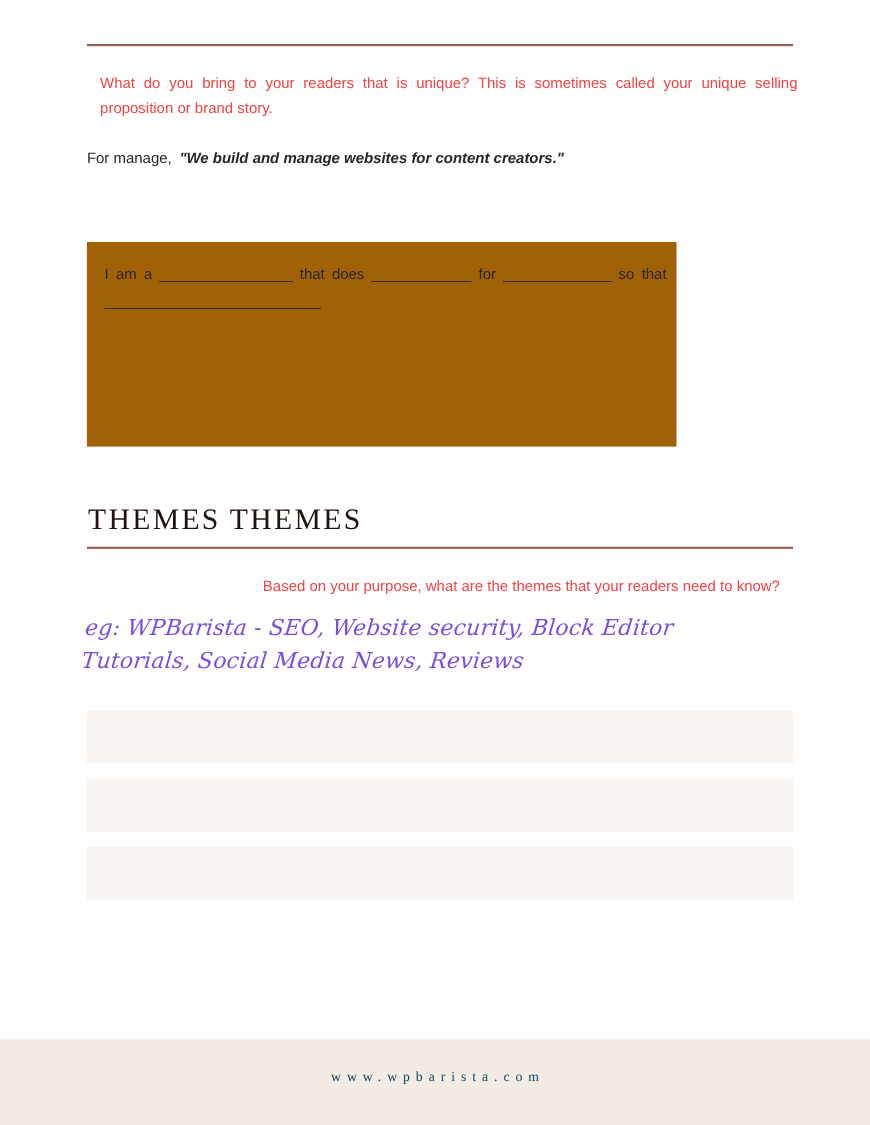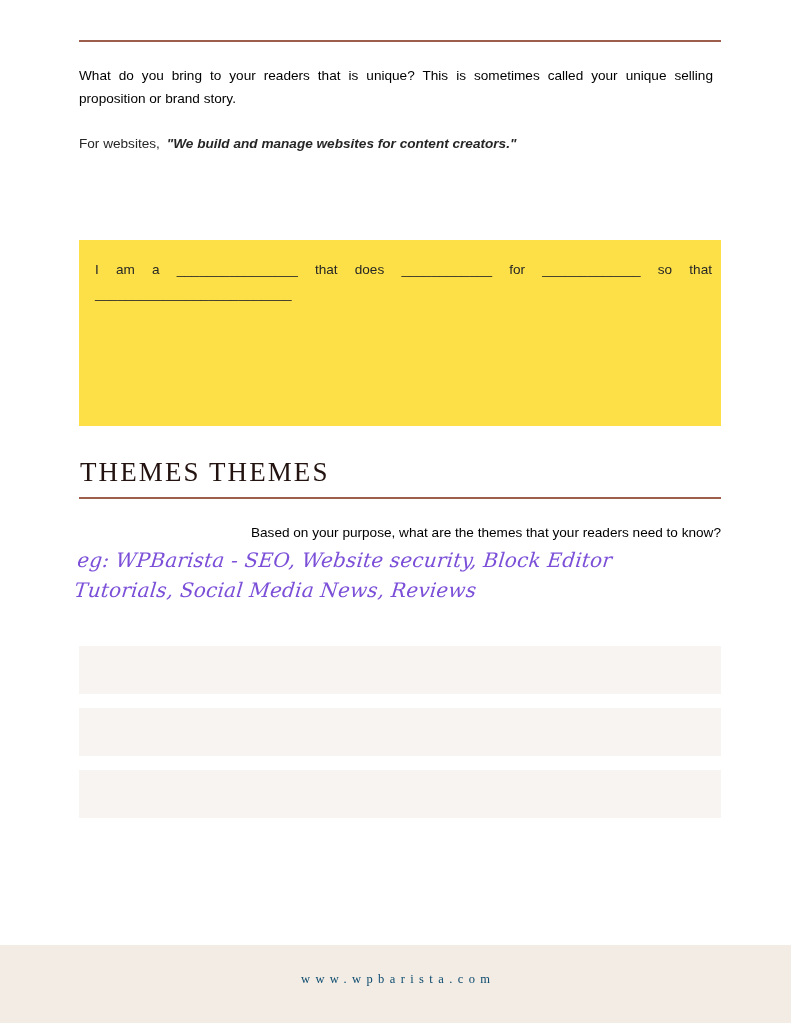--- a/index.html
+++ b/index.html
@@ -46,22 +46,22 @@
     width: 100%;
     height: 2px;
     background: #9d5f4c;
     margin: 0;
   }
 
   
   .body-text {
     font-size: 13.6px;
     line-height: 1.72;
-    color: #000000;
-    margin: 0;
+    color: #ef4444;
+    margin: 12px;
     text-align: justify;
   }
   #brand-intro {
     margin-top: 22px;
     width: 634px;
   }
   .quote-line {
     margin-top: 22px;
     font-size: 13.6px;
     color: #262626;
@@ -88,24 +88,24 @@
     letter-spacing: 0.2px;
     width: 640px;
     transform: skewX(-6deg);
     transform-origin: left top;
   }
 
   
   .fill-box {
     position: absolute;
     left: 79px;
-    top: 240px;
-    width: 642px;
+    top: 220px;
+    width: 536px;
     height: 186px;
-    background: #fde047;
+    background: #a16207;
   }
   .fill-box-text {
     position: absolute;
     left: 16px;
     top: 18px;
     right: 9px;
     font-size: 13.6px;
     line-height: 1.78;
     color: #262626;
     text-align: justify;
@@ -150,21 +150,21 @@
 <body>
 
 <div class="page">
 
   <div class="section" id="brand-story-section">
     <div class="section-rule"></div>
 
     <p class="body-text" id="brand-intro">What do you bring to your readers that is unique? This is sometimes called your unique selling proposition or brand story.</p>
 
     <p class="quote-line">
-      <span>For websites,</span><span class="quote-text">"We build and manage websites for content creators."</span>
+      <span>For manage,</span><span class="quote-text">"We build and manage websites for content creators."</span>
     </p>
   </div>
 
   <div class="fill-box" id="brand-story-fill-box">
     <div class="fill-box-text blank">I am a ________________ that does ____________ for _____________ so that __________________________</div>
   </div>
 
   <div class="section" id="content-themes-section">
     <h1 class="section-title">THEMES THEMES</h1>
     <div class="section-rule"></div>

